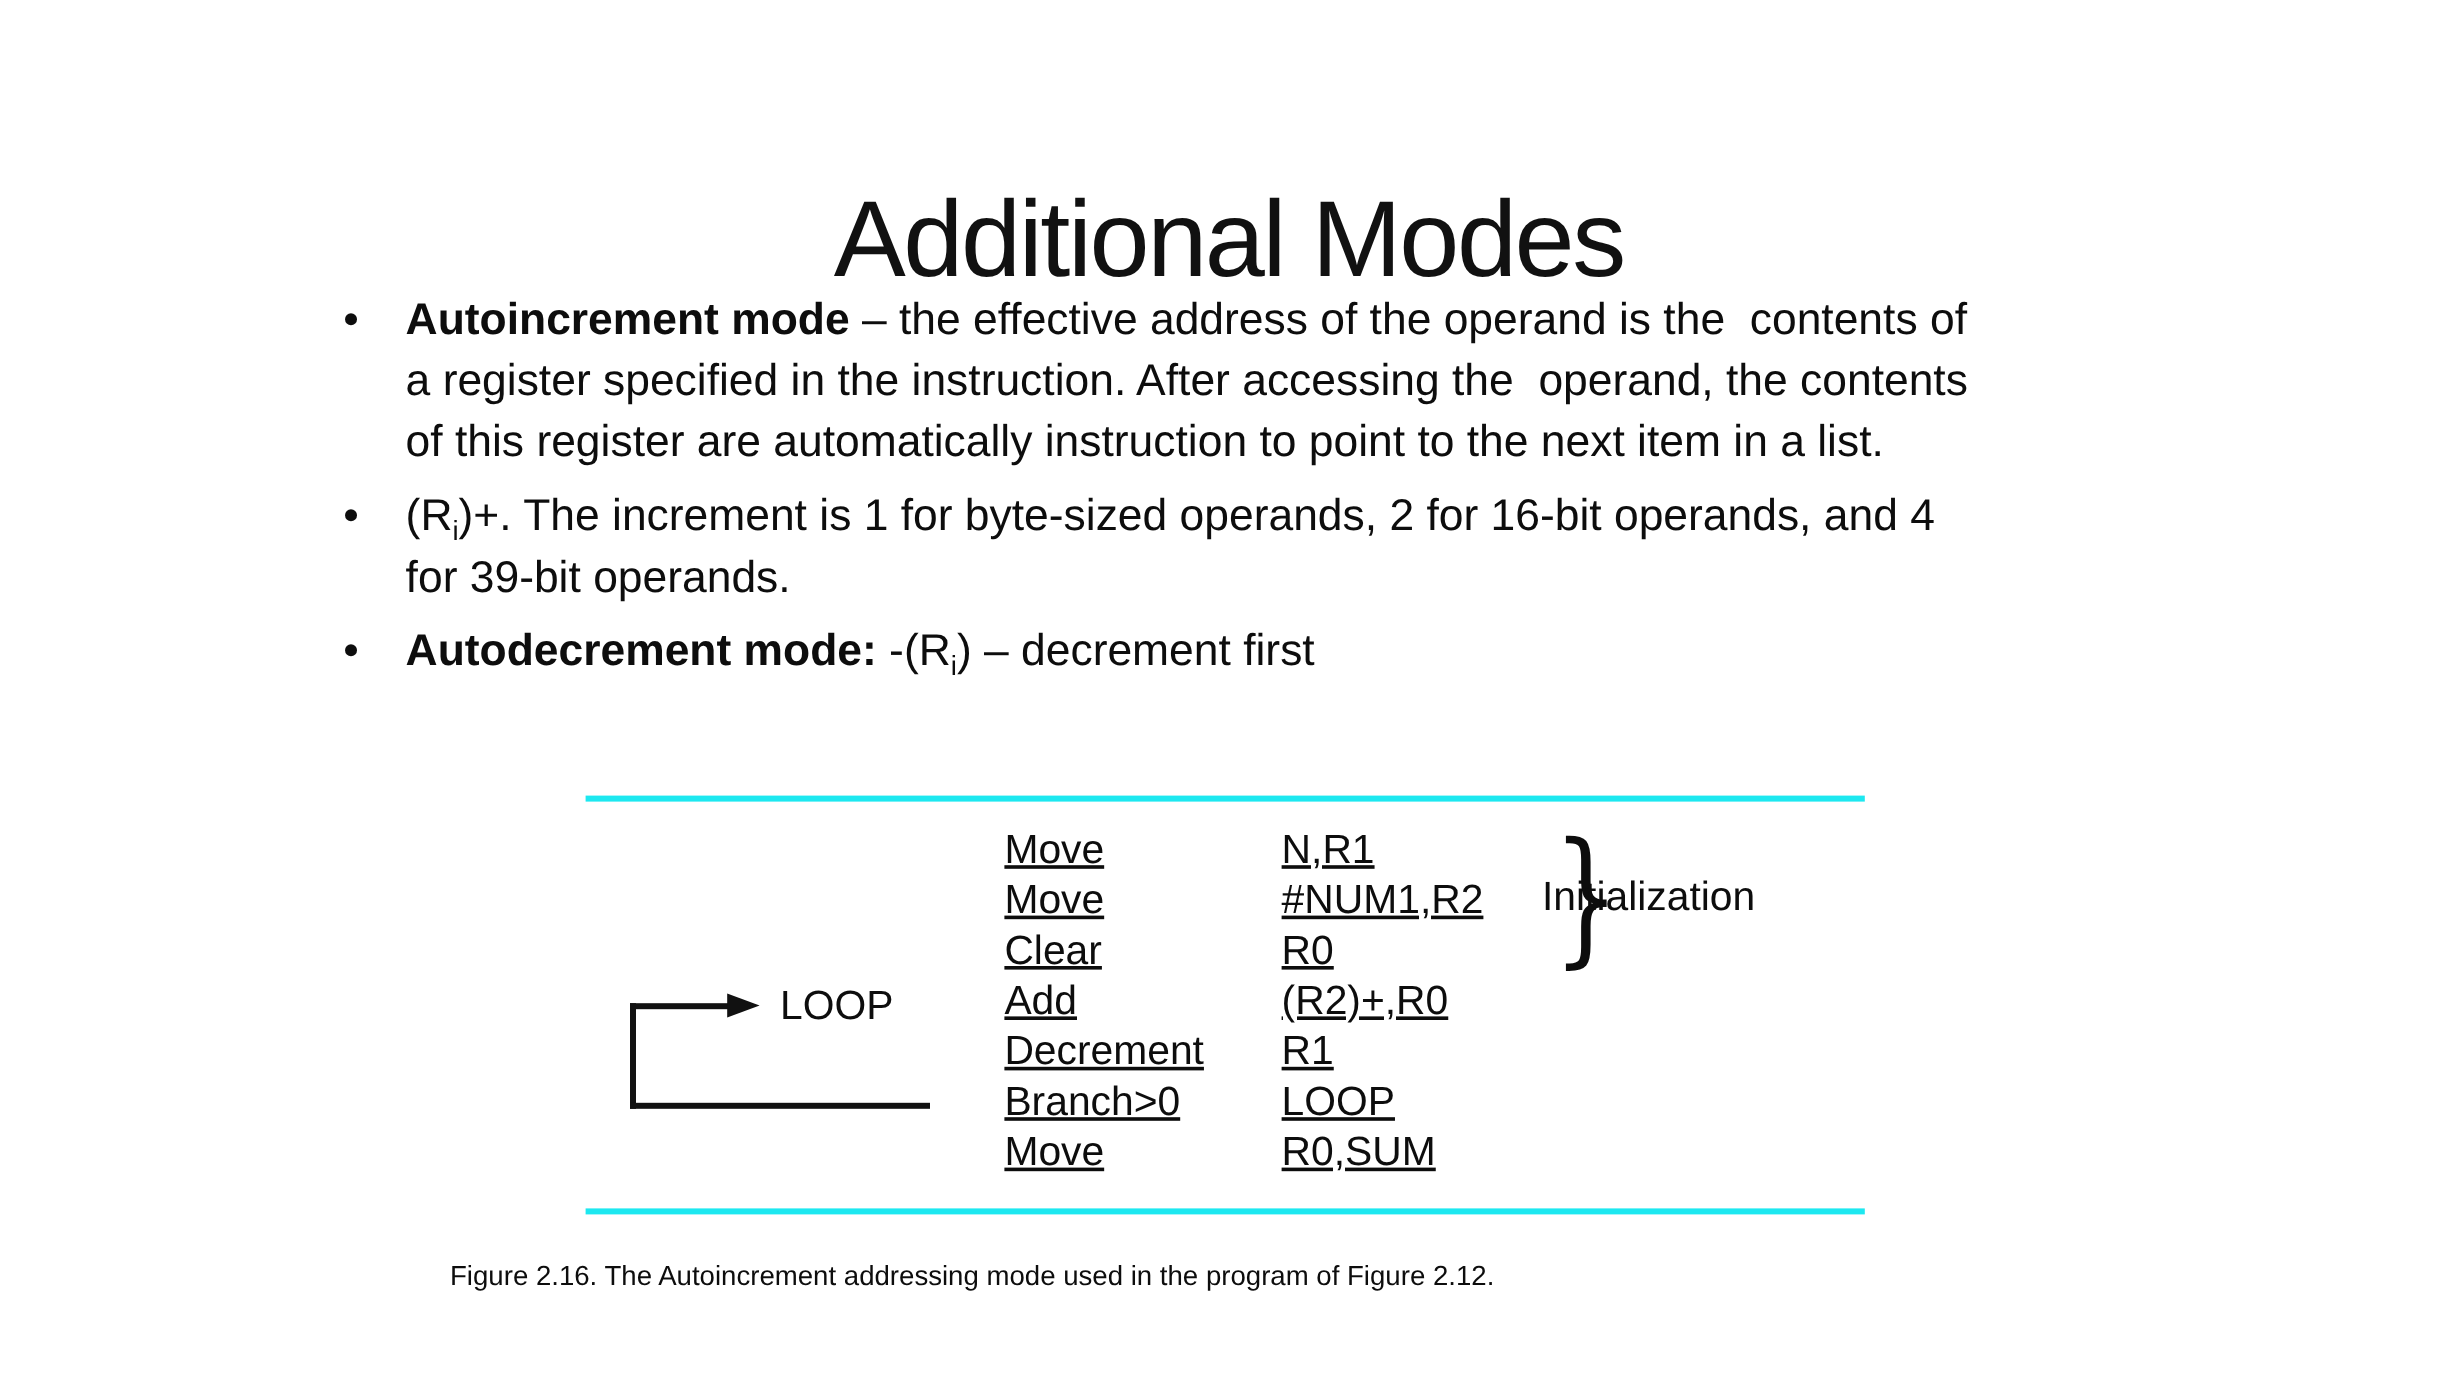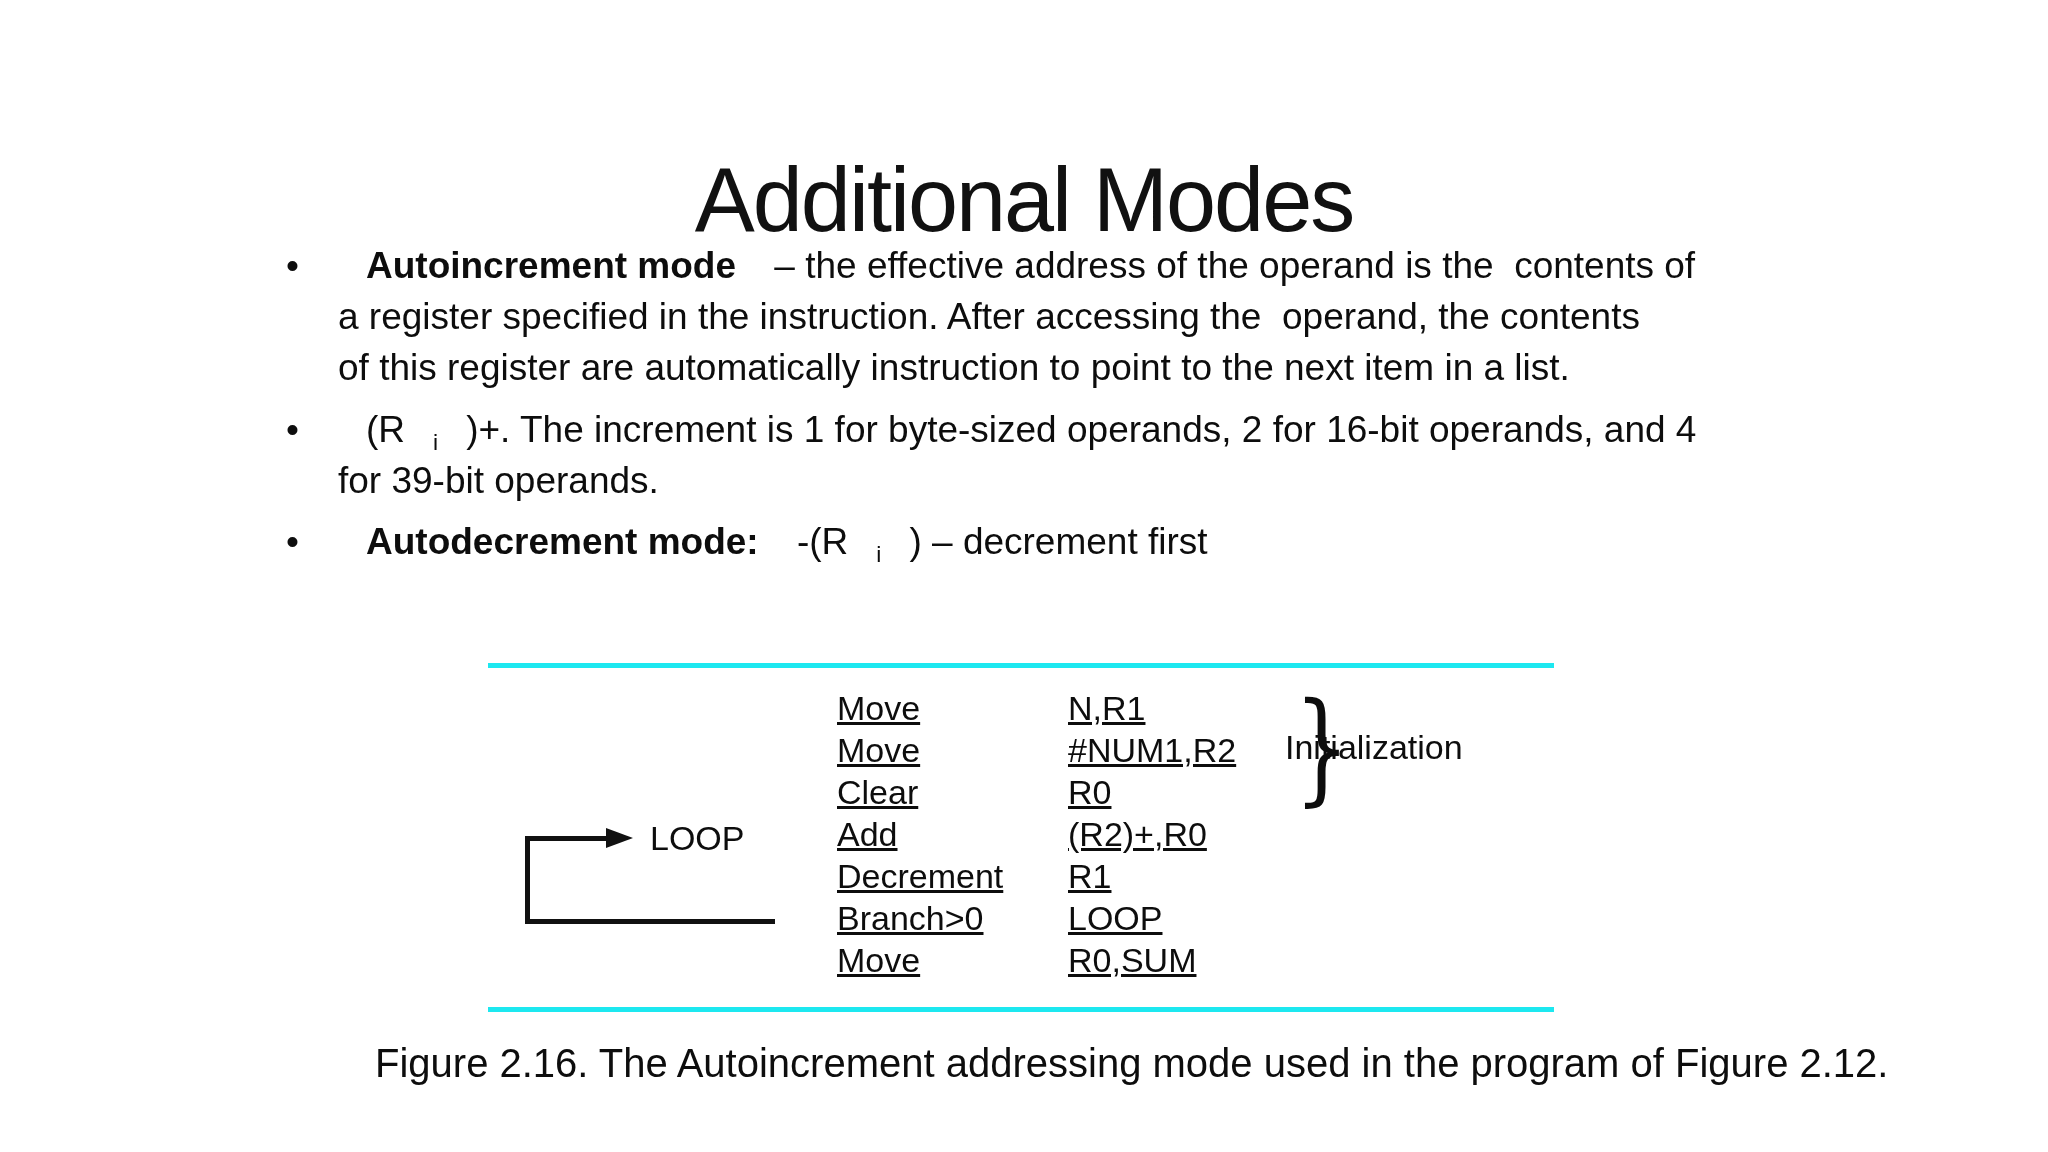--- a/index.html
+++ b/index.html
@@ -5,35 +5,35 @@
   html,body{margin:0;padding:0;background:#ffffff;}
   #slide{position:relative;width:2048px;height:1152px;background:#ffffff;
          font-family:"Liberation Sans",sans-serif;color:#0d0d0d;overflow:hidden;}
   .abs{position:absolute;}
   #title{left:0;top:152px;width:2048px;text-align:center;font-size:90px;
          letter-spacing:-2px;font-weight:400;line-height:96px;color:#111;}
   .bullet-group{left:284px;font-size:37px;line-height:51px;}
   .bullet-group .dot{position:absolute;left:2px;top:0;}
   .bullet-group .btext{margin-left:54px;}
   .line{white-space:pre;}
-  .line *{white-space:pre;margin-left:28px;}
+  .line *{white-space:pre;}
   .bold{font-weight:bold;}
   sub{font-size:0.62em;line-height:0;}
   .cyan-line{position:absolute;left:488px;width:1066px;height:5px;background:#1de8f0;}
   .code-rows{left:837px;top:687px;font-size:34px;}
   .code-row{display:flex;height:42px;line-height:42px;text-decoration:underline;}
   .code-op{width:231px;}
   #loop-label{left:650px;top:817px;font-size:34px;line-height:42px;}
   #init-label{left:1285px;top:726px;font-size:34px;line-height:42px;}
   #brace{left:1294px;top:686px;font-size:122px;line-height:122px;
          font-family:"DejaVu Serif",serif;transform:scaleX(0.72);transform-origin:left top;font-weight:400;}
   .arrow-part{position:absolute;background:#111;}
   #arrow-head{position:absolute;left:606px;top:828px;width:0;height:0;background:transparent;
               border-left:27px solid #111;border-top:10px solid transparent;border-bottom:10px solid transparent;}
-  #caption{left:375px;top:1042px;font-size:40px;line-height:42px;}
+  #caption{left:375px;top:1042px;font-size:23px;line-height:42px;}
 </style>
 </head>
 <body>
 
 <div id="slide">
 
   <div id="title" class="abs">Additional Modes</div>
 
   <div class="abs bullet-group" style="top:240px;">
     <span class="dot">•</span>

